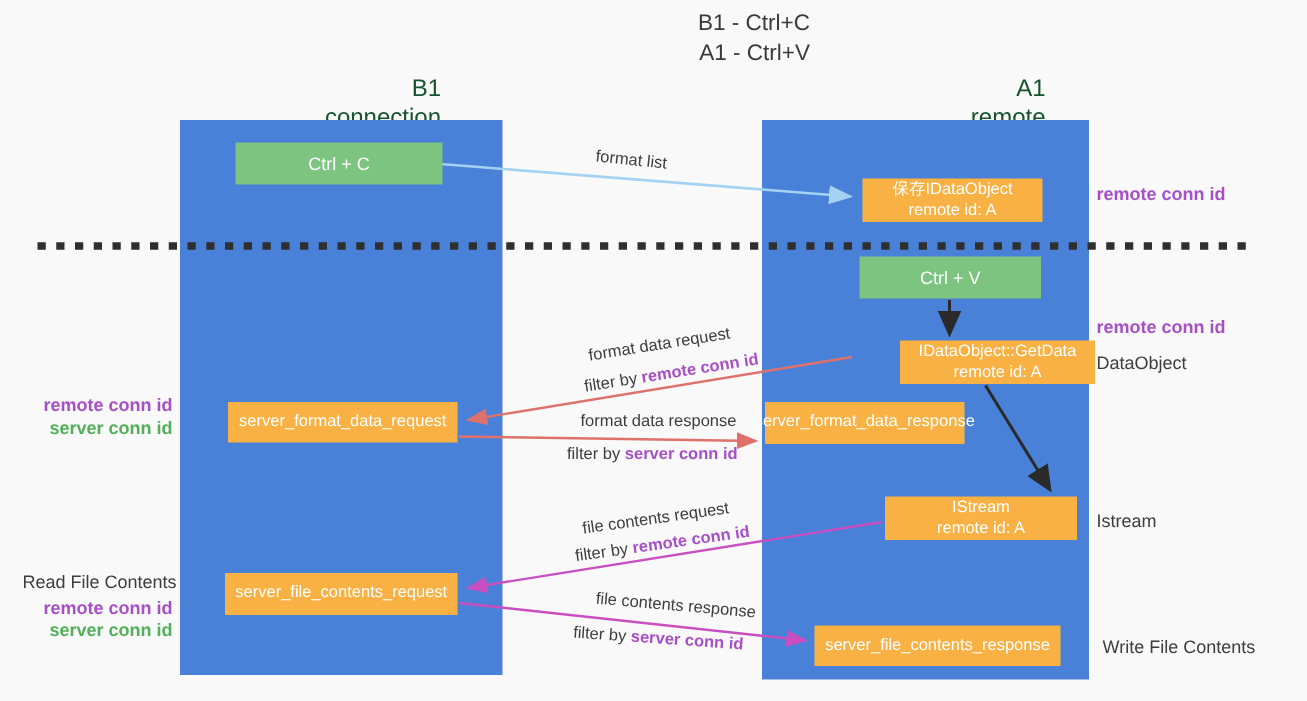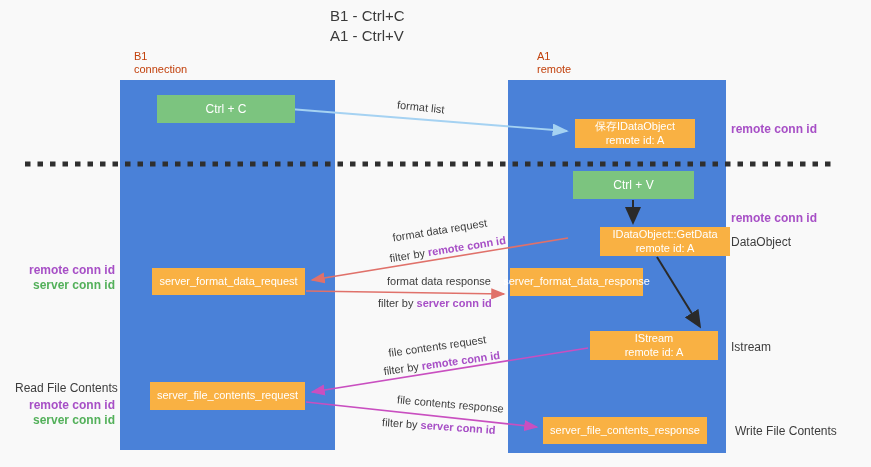--- a/index.html
+++ b/index.html
@@ -3,26 +3,26 @@
 <meta charset="utf-8">
 <style>
   html,body{margin:0;padding:0;}
   body{
     width:871px;height:467px;position:relative;overflow:hidden;
     background:#f9f9f9;
     font-family:"Liberation Sans","DejaVu Sans",sans-serif;
     color:#3d3d3d;
   }
   .title{
-    position:absolute;left:330px;top:6px;width:210px;text-align:left;
+    position:absolute;left:330px;top:6px;width:210px;text-align:right;
     font-size:15px;color:#3a3a3a;line-height:1.3;
   }
   .col-header{
-    position:absolute;width:160px;text-align:left;font-size:11px;
-    color:#c2410c;line-height:1.2;
+    position:absolute;width:160px;text-align:right;font-size:16px;
+    color:#14532d;line-height:1.2;
   }
   .lifeline{position:absolute;background:#4a81d8;}
   .box{
     position:absolute;display:flex;flex-direction:column;
     align-items:center;justify-content:center;text-align:center;
     color:#ffffff;font-size:11px;line-height:1.2;white-space:nowrap;
   }
   .orange{background:#f9b143;}
   .greenbox{background:#7cc47f;font-size:12px;}
   .lbl{position:absolute;font-size:11px;color:#3d3d3d;white-space:nowrap;}

